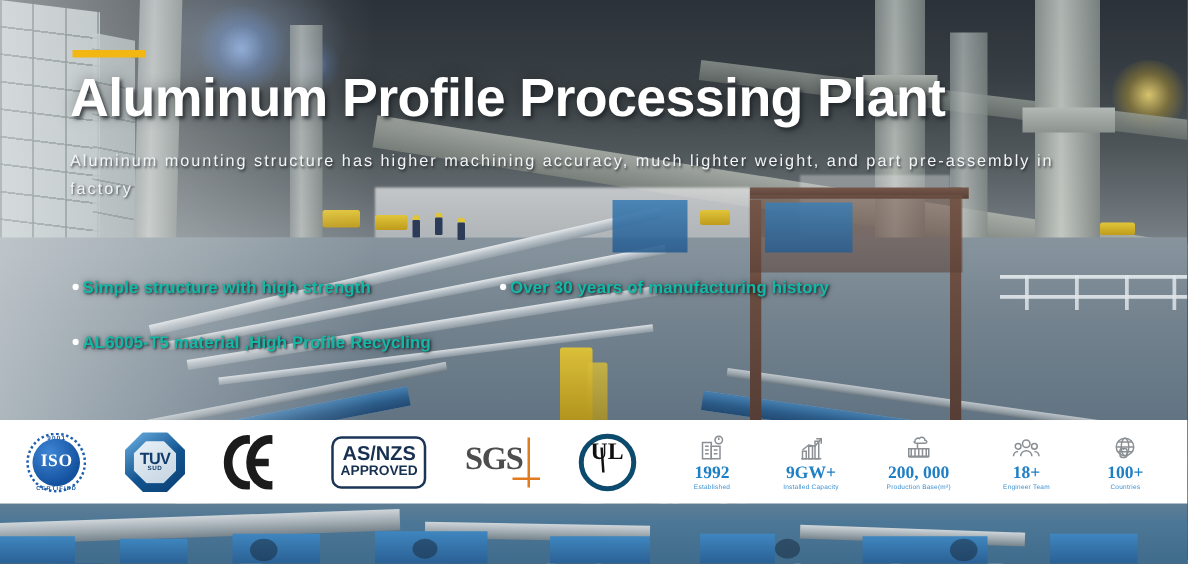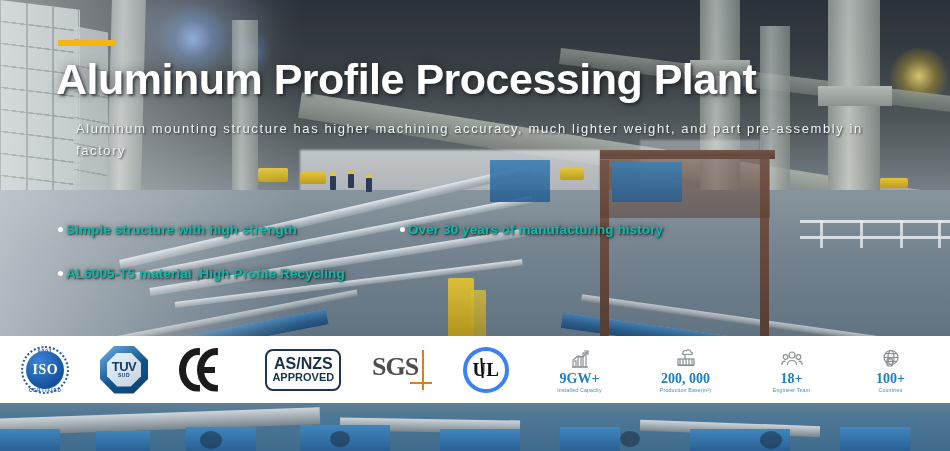--- a/index.html
+++ b/index.html
@@ -156,21 +156,20 @@
     font-size:43px; font-weight:bold; color:#ffffff;
     letter-spacing:-0.5px;
     text-shadow:2px 2px 3px rgba(30,35,40,.75), 0 0 12px rgba(0,0,0,.35);
     white-space:nowrap;
   }
   .subhead{
     position:absolute; left:56px; top:118px; width:840px;
     font-size:13px; color:#f2f4f5; line-height:22px;
     letter-spacing:1.6px;
     text-shadow:1px 1px 2px rgba(25,30,35,.8);
-    margin-left:20px;
   }
 
   .bullets{ position:absolute; left:0; top:210px; width:950px; height:90px; }
   .bullet{
     position:absolute; color:#14b8a6; font-size:13.5px; font-weight:bold;
     letter-spacing:.1px; white-space:nowrap;
     text-shadow:1px 1px 2px rgba(20,25,30,.85), 0 0 6px rgba(0,0,0,.4);
   }
   .bullet .dot{
     display:inline-block; width:5px; height:5px; border-radius:50%;
@@ -263,21 +262,21 @@
     position:absolute; left:0; top:2px;
     font-size:26px; font-weight:bold; color:#4d4d4d;
     font-family:"Liberation Serif", serif; letter-spacing:-1px;
   }
   .sgs .vline{ position:absolute; right:8px; top:0; width:2px; height:40px; background:#e07b20; }
   .sgs .hline{ position:absolute; right:0; bottom:6px; width:22px; height:2px; background:#e07b20; }
 
   
   .ul{
     position:relative; width:46px; height:46px; border-radius:50%;
-    border:4px solid #3b82f6; display:flex; align-items:center; justify-content:center;
+    border:4px solid #0c4a6e; display:flex; justify-content:center;
   }
   .ul .txt{ font-size:19px; font-weight:bold; color:#111; font-family:"Liberation Serif",serif;}
   .ul .slash{
     position:absolute; left:14px; top:7px; width:2px; height:20px;
     background:#111; transform:rotate(-4deg);
   }
 
   
   .stat{ display:flex; flex-direction:column; align-items:center; width:70px; }
   .stat .ic{ height:22px; display:flex; align-items:flex-end; color:#8a8f94; }
@@ -458,20 +457,37 @@
       </div>
 
       <div class="ul">
         <span class="slash"></span>
         <span class="txt">UL</span>
       </div>
     </div>
 
     <div class="stats-zone">
 
+      <div class="stat">
+        <span class="ic">
+          <svg width="22" height="20" viewBox="0 0 22 20" fill="none" stroke="#8a8f94" stroke-width="1.2">
+            <rect x="3" y="6" width="7" height="13"></rect>
+              <rect x="10" y="9" width="7" height="10"></rect>
+            <line x1="5" y1="9" x2="8" y2="9"></line>
+              <line x1="5" y1="12" x2="8" y2="12"></line>
+            <line x1="5" y1="15" x2="8" y2="15"></line>
+              <line x1="12" y1="12" x2="15" y2="12"></line>
+            <line x1="12" y1="15" x2="15" y2="15"></line>
+            <circle cx="16" cy="4" r="3"></circle>
+              <line x1="16" y1="4" x2="16" y2="2"></line>
+          </svg>
+        </span>
+        <span class="num">1992</span>
+        <span class="lbl">Established</span>
+      </div>
 
       <div class="stat">
         <span class="ic">
           <svg width="22" height="20" viewBox="0 0 22 20" fill="none" stroke="#8a8f94" stroke-width="1.2">
             <line x1="3" y1="19" x2="19" y2="19"></line>
             <rect x="4" y="13" width="3" height="6"></rect>
               <rect x="9" y="9" width="3" height="10"></rect>
             <rect x="14" y="5" width="3" height="14"></rect>
             <polyline points="4,12 9,8 14,9 19,3"></polyline>
               <polyline points="15,3 19,3 19,7"></polyline>

